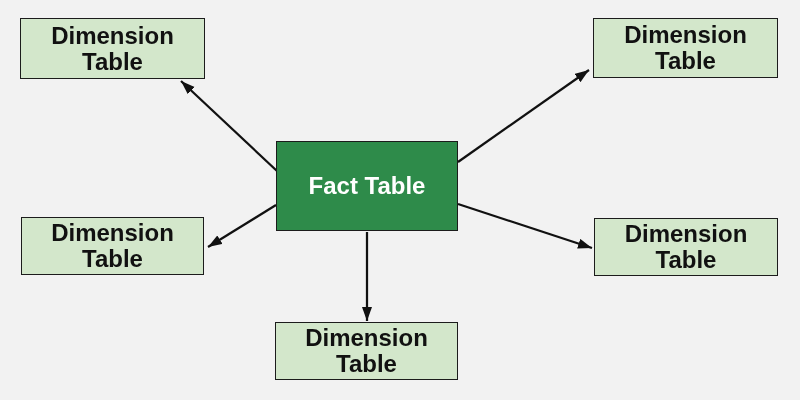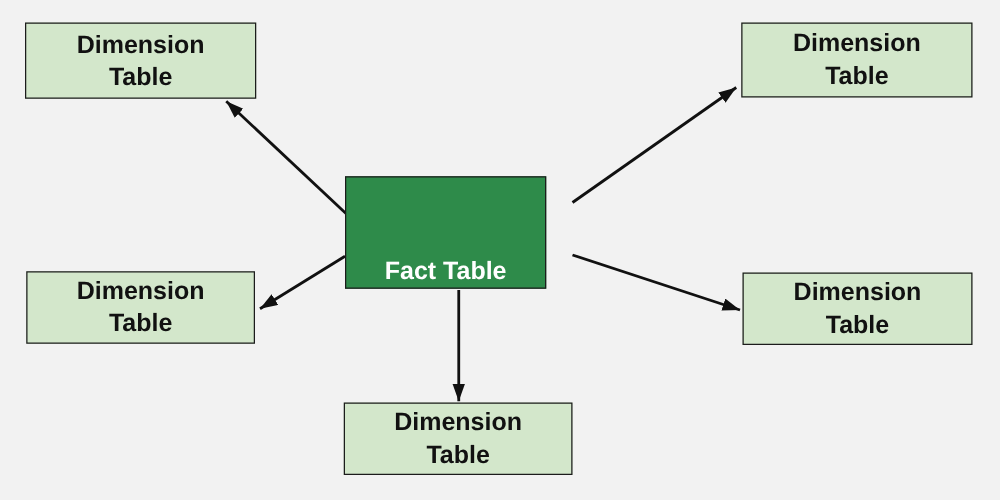--- a/index.html
+++ b/index.html
@@ -37,31 +37,30 @@
   }
   .node {
     position: absolute;
     box-sizing: border-box;
     border: 1.5px solid var(--box-border, #1c1c1c);
     display: flex;
     align-items: center;
     justify-content: center;
     text-align: center;
     font-weight: 700;
-    font-size: 20px;
+    font-size: 24px;
     line-height: 26px;
   }
   .node-fact {
     left: 276px;
     top: 141px;
-    width: 161px;
+    width: 182px;
     height: 90px;
     background: var(--fact-fill, #2e8b4a);
     color: var(--fact-text, #ffffff);
-    align-items: flex-end;
   }
   .node-dim {
     background: var(--dimension-fill, #d3e7cb);
     color: var(--dimension-text, #111111);
   }
   .node-dim .node-label {
     display: inline-block;
     max-width: 150px; 
   }
   .node-tl { left: 20px;  top: 18px;  width: 185px; height: 61px; }

